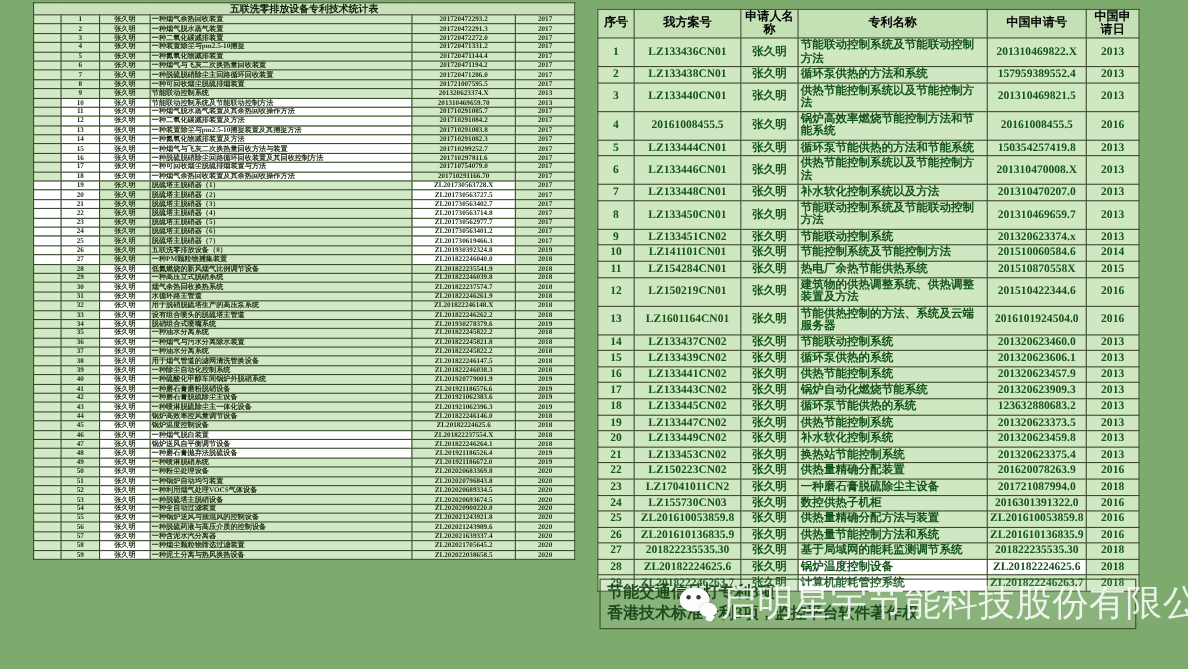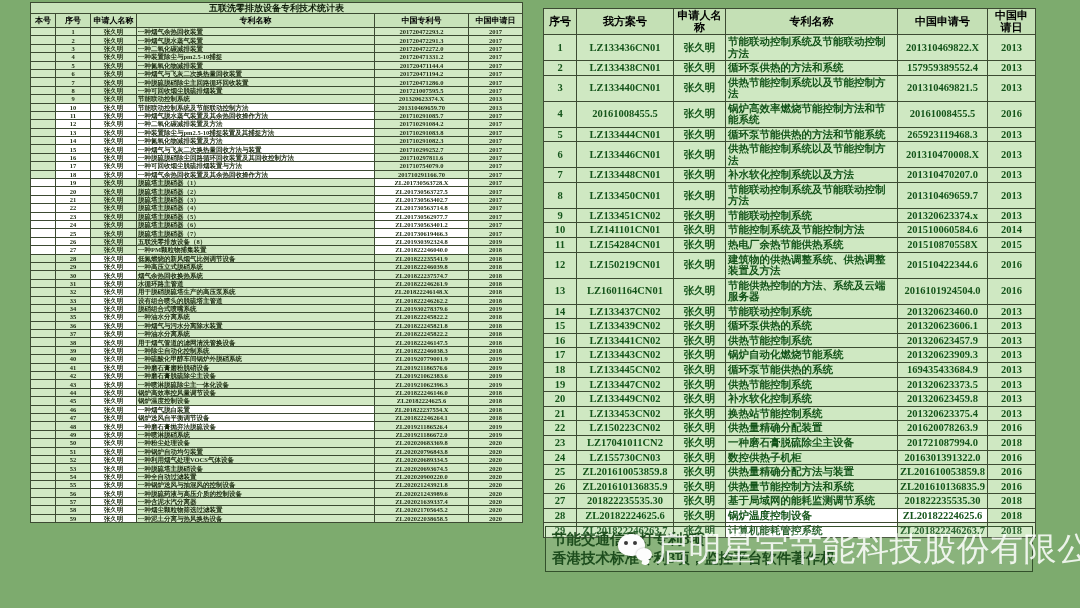--- a/index.html
+++ b/index.html
@@ -86,28 +86,20 @@
         <col style="width:35px">
         <col style="width:46px">
       <col style="width:238px">
         <col style="width:94px">
         <col style="width:54px">
     </colgroup>
     <tbody id="left-tbody">
       <tr>
         <td class="title-cell" colspan="6">五联洗零排放设备专利技术统计表</td>
       </tr>
-    <tr class="hdr">
-          <td>本号</td>
-          <td>序号</td>
-          <td>申请人名称</td>
-          <td>专利名称</td>
-          <td>中国专利号</td>
-          <td>中国申请日</td>
-        </tr>
         <tr class="r">
           <td></td>
           <td>1</td>
           <td>张久明</td>
           <td class="name">一种烟气余热回收装置</td>
           <td>201720472293.2</td>
           <td>2017</td>
         </tr>
         <tr class="r">
           <td></td>
@@ -626,21 +618,21 @@
           <td>张久明</td>
           <td class="name">锅炉高效率燃烧节能控制方法和节能系统</td>
           <td>20161008455.5</td>
           <td>2016</td>
         </tr>
         <tr class="r">
           <td>5</td>
           <td>LZ133444CN01</td>
           <td>张久明</td>
           <td class="name">循环泵节能供热的方法和节能系统</td>
-          <td>265923119468.3</td>
+          <td>150354257419.8</td>
           <td>2013</td>
         </tr>
         <tr class="r">
           <td>6</td>
           <td>LZ133446CN01</td>
           <td>张久明</td>
           <td class="name">供热节能控制系统以及节能控制方法</td>
           <td>201310470008.X</td>
           <td>2013</td>
         </tr>
@@ -730,21 +722,21 @@
           <td>张久明</td>
           <td class="name">锅炉自动化燃烧节能系统</td>
           <td>201320623909.3</td>
           <td>2013</td>
         </tr>
         <tr class="r">
           <td>18</td>
           <td>LZ133445CN02</td>
           <td>张久明</td>
           <td class="name">循环泵节能供热的系统</td>
-          <td>169435433684.9</td>
+          <td>123632880683.2</td>
           <td>2013</td>
         </tr>
         <tr class="r">
           <td>19</td>
           <td>LZ133447CN02</td>
           <td>张久明</td>
           <td class="name">供热节能控制系统</td>
           <td>201320623373.5</td>
           <td>2013</td>
         </tr>

